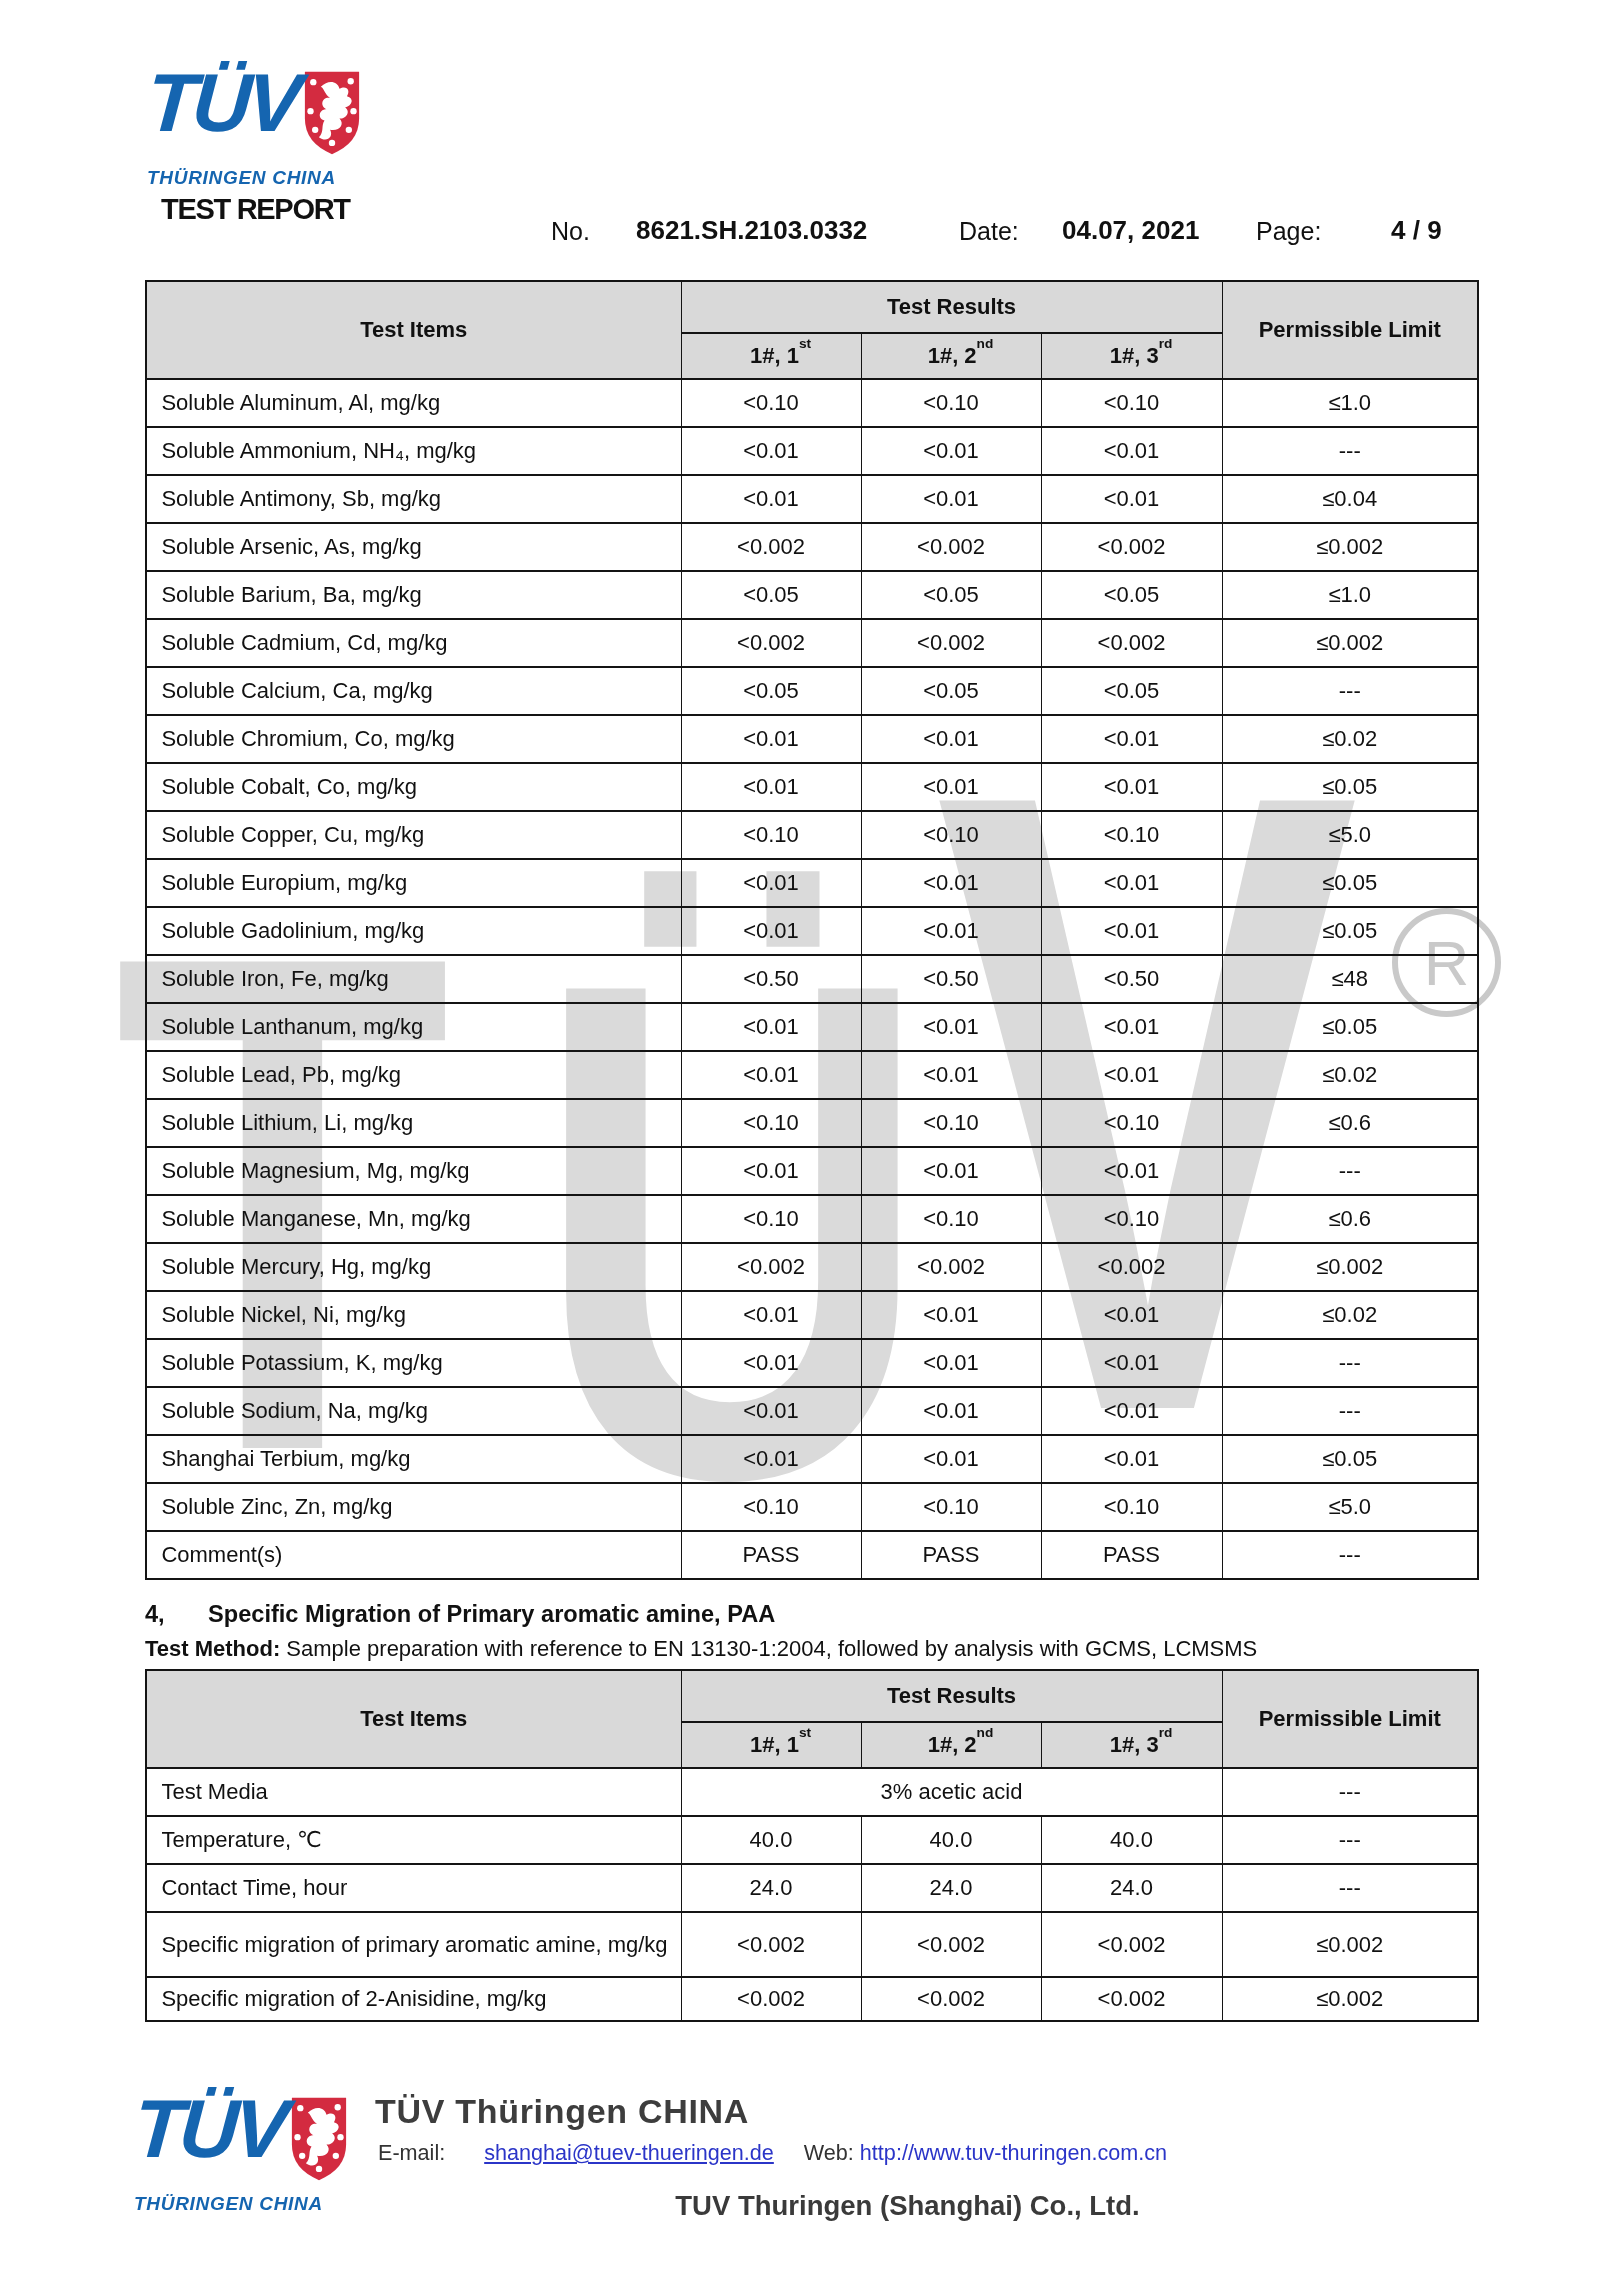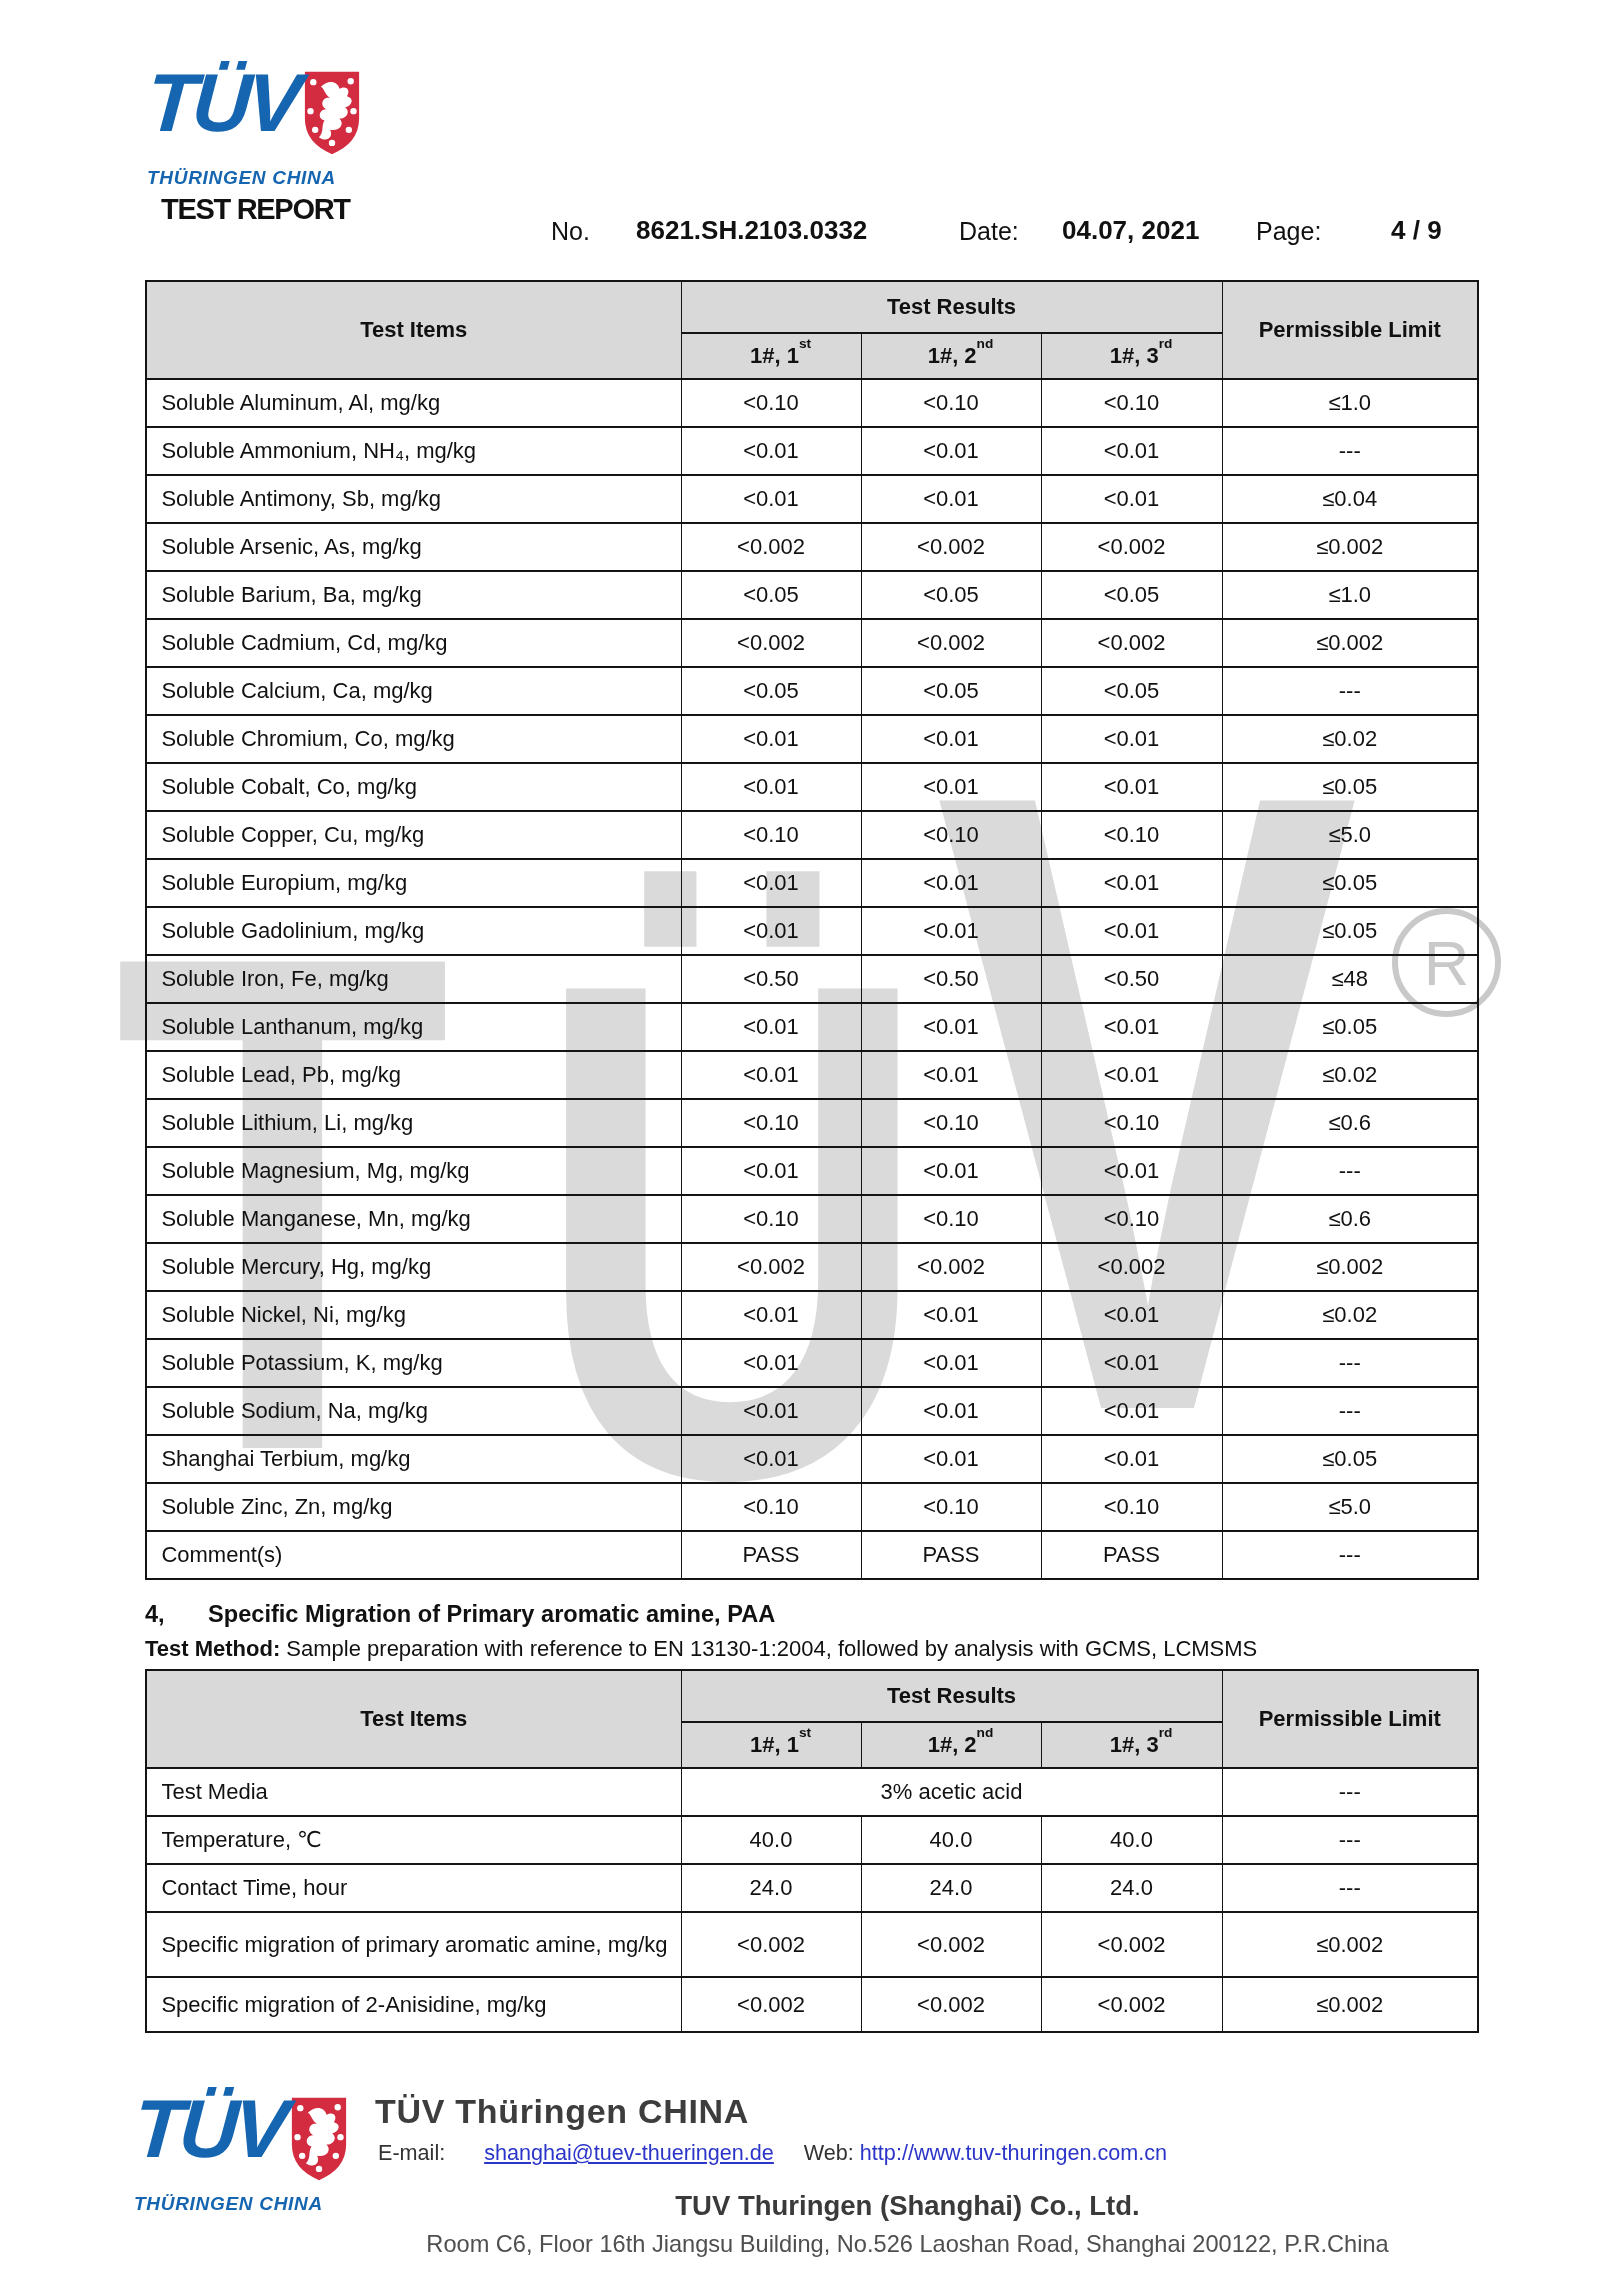--- a/index.html
+++ b/index.html
@@ -47,21 +47,21 @@
   th{background:#d9d9d9;font-size:22px;font-weight:700;text-align:center;color:#111;}
   thead tr.h1{height:52px;} thead tr.h2{height:46px;}
   thead tr.h2 th{border-bottom-width:2.6px;padding-left:20px;}
   th.span2{border-bottom-width:2.6px;}
   tbody tr{height:48px;}
   td{font-size:22px;color:#111;background:transparent;}
   td.item{text-align:left;padding:0 7.9px 0 14.4px;line-height:1.25;}
   td.val{text-align:center;padding:0 3.9px;}
   sup.ord{font-size:13.7px;position:relative;top:-0.5em;font-weight:700;}
   #table2 tbody tr:nth-child(4){height:65px;}
-  #table2 tbody tr:nth-child(5){height:55px;}
+  #table2 tbody tr:nth-child(5){height:44px;}
 
   
   .section4{position:absolute;left:145px;top:1600px;width:1332px;z-index:1;}
   .s4-line1{display:flex;font-size:23.6px;font-weight:700;line-height:1.2;}
   .s4-num{width:63px;flex:0 0 auto;}
   .s4-line2{margin-top:7.9px;font-size:22px;line-height:1.2;}
   .s4-line2 b{font-weight:700;}
 
   
   .ft-title{position:absolute;left:375px;top:2092px;font-size:34px;font-weight:700;
@@ -397,17 +397,16 @@
   </div>
 
   <div class="ft-title">TÜV Thüringen CHINA</div>
 
   <div class="ft-email-row">
     <span>E-mail:</span><span class="gap1"></span><a class="link">shanghai@tuev-thueringen.de</a><span class="gap2"></span><span>Web:</span> <a class="weblink">http://www.tuv-thuringen.com.cn</a>
   </div>
 
   <div class="ft-center">
     <div class="ft-company">TUV Thuringen (Shanghai) Co., Ltd.</div>
-    <div class="ft-address">Room C6, Floor 16th Jiangsu Building, No.526 Laoshan Road, Shanghai 200122, P.R.China</div>
   </div>
 
 </div>
 
 
 </body></html>

